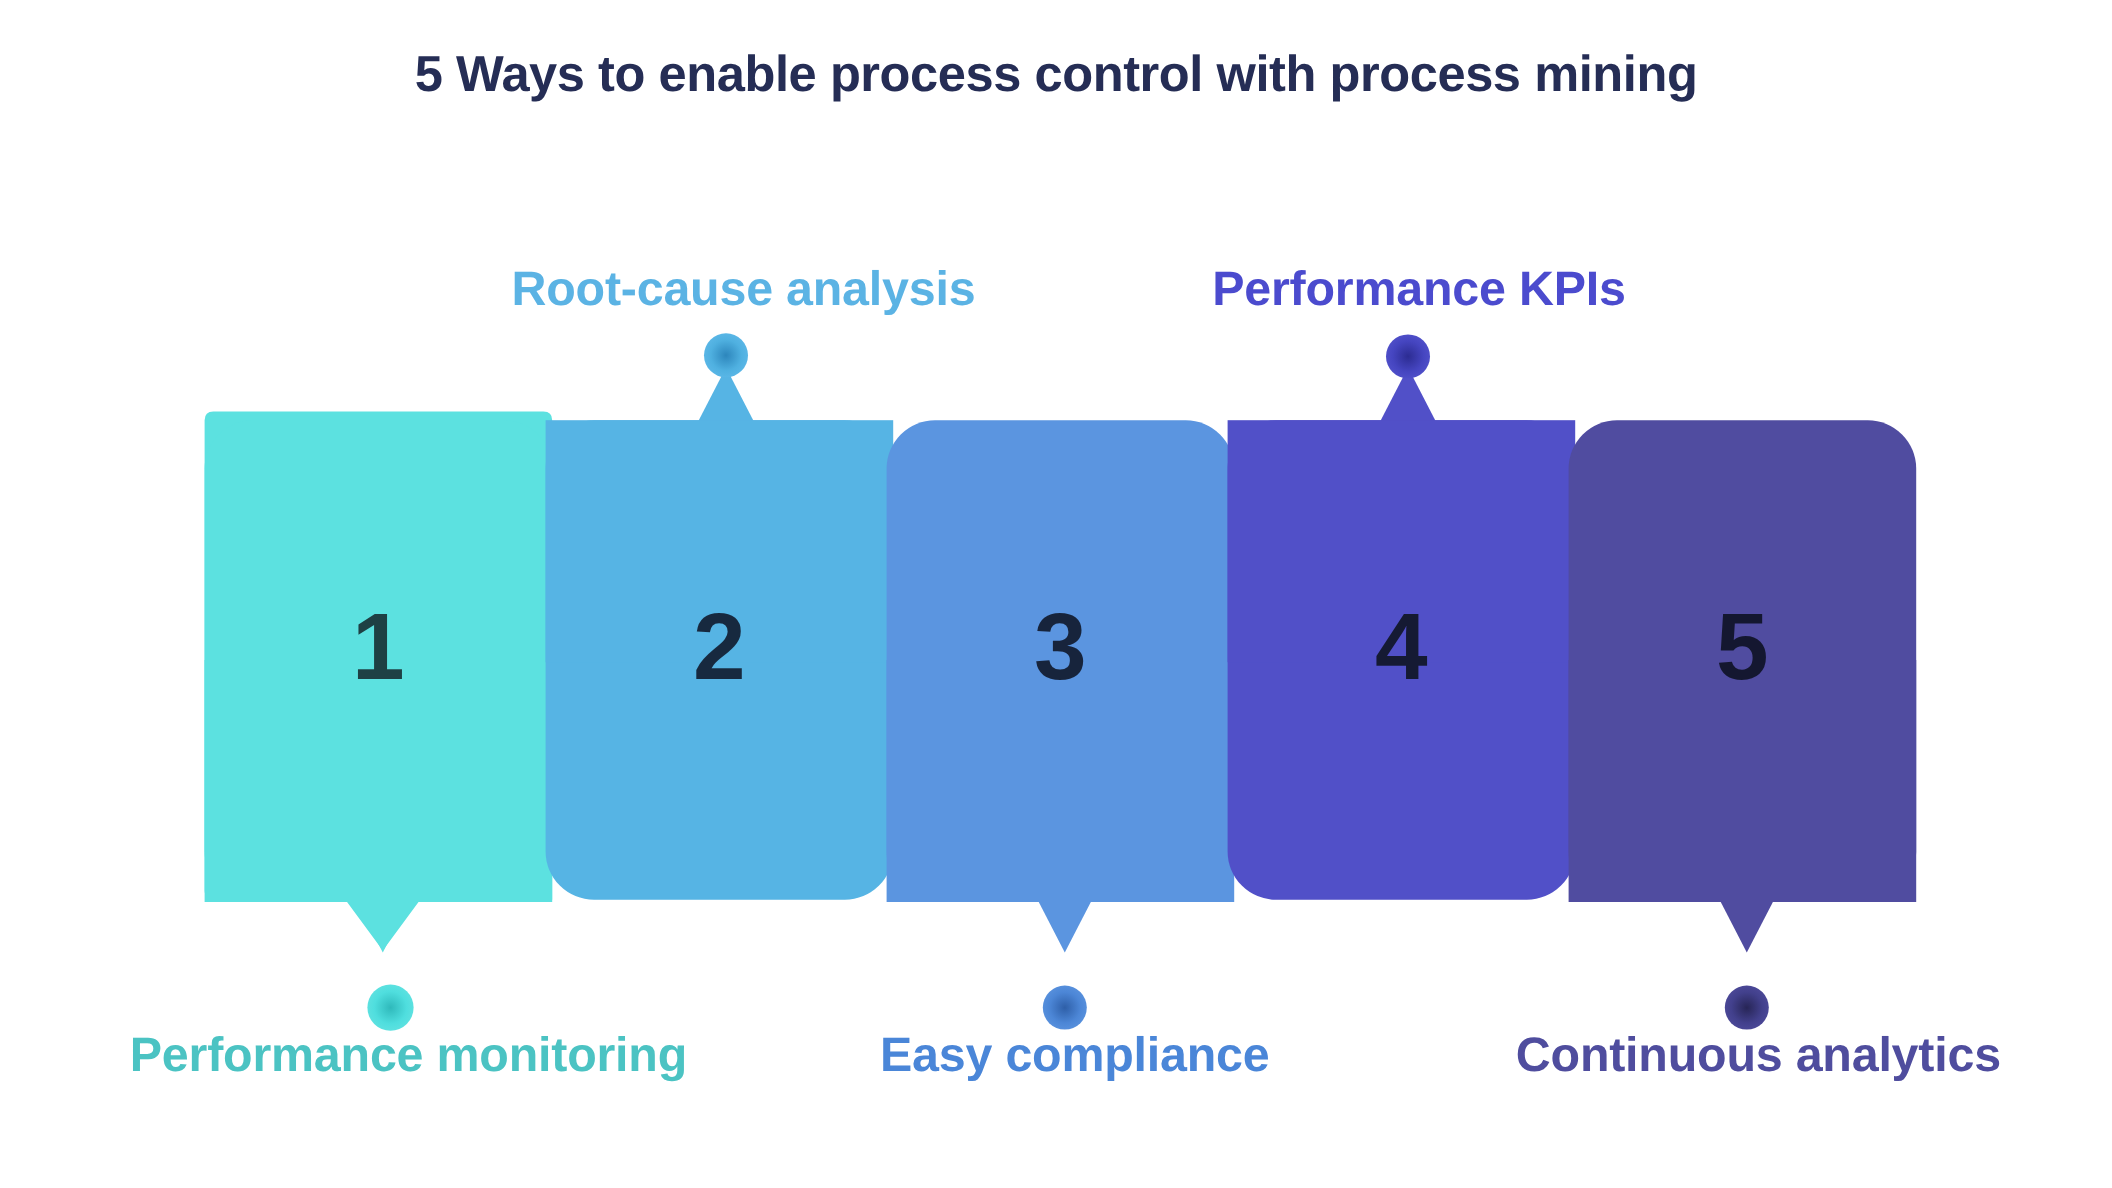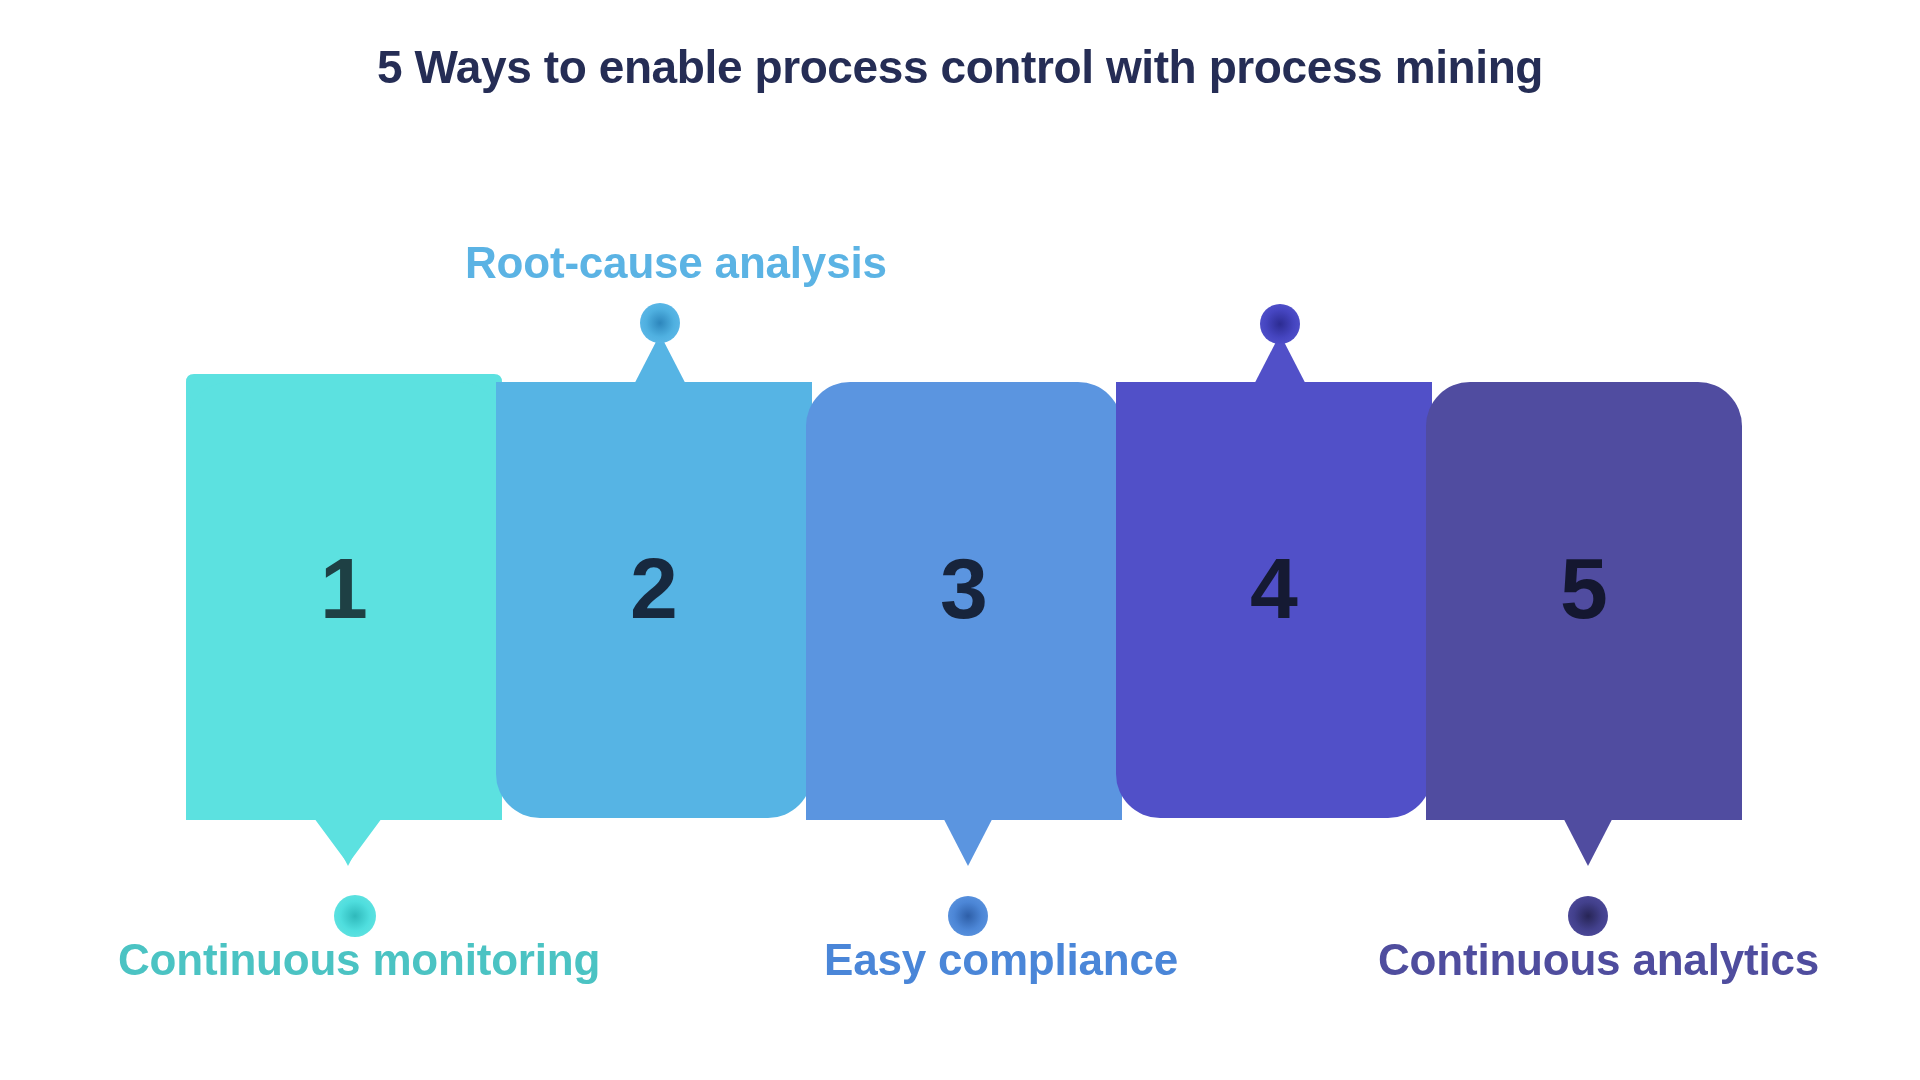--- a/index.html
+++ b/index.html
@@ -160,23 +160,24 @@
       <circle cx="1280" cy="324" r="20" fill="url(#dotGrad4)"></circle>
       <circle cx="1588" cy="916" r="20" fill="url(#dotGrad5)"></circle>
     </svg>
 
     <div class="card-number" style="left:264px; color:#1e4044;">1</div>
     <div class="card-number" style="left:574px; color:#17293f;">2</div>
     <div class="card-number" style="left:884px; color:#17243c;">3</div>
     <div class="card-number" style="left:1194px; color:#151a33;">4</div>
     <div class="card-number" style="left:1504px; color:#141730;">5</div>
 
-    <div class="step-label label-bottom" style="left:118px; color:#4bc3c3;">Continuous monitoring</div>
+    <div class="step-label label-bottom" style="left:118px; color:#4bc3c3;">Performance monitoring</div>
 
     <div class="step-label label-top" style="left:465px; color:#5bb3e4;">Root-cause analysis</div>
 
-    <div class="step-label label-bottom" style="left:800px; color:#4a86d8;margin-left:24px;">Easy compliance</div>
+    <div class="step-label label-bottom" style="left:800px; color:#4a86d8;">Easy compliance</div>
 
+    <div class="step-label label-top" style="left:1102px; color:#4b4bce;">Performance KPIs</div>
 
     <div class="step-label label-bottom" style="left:1378px; color:#4f4d9e;">Continuous analytics</div>
   </div>
 
 </div>
 
 </body></html>

